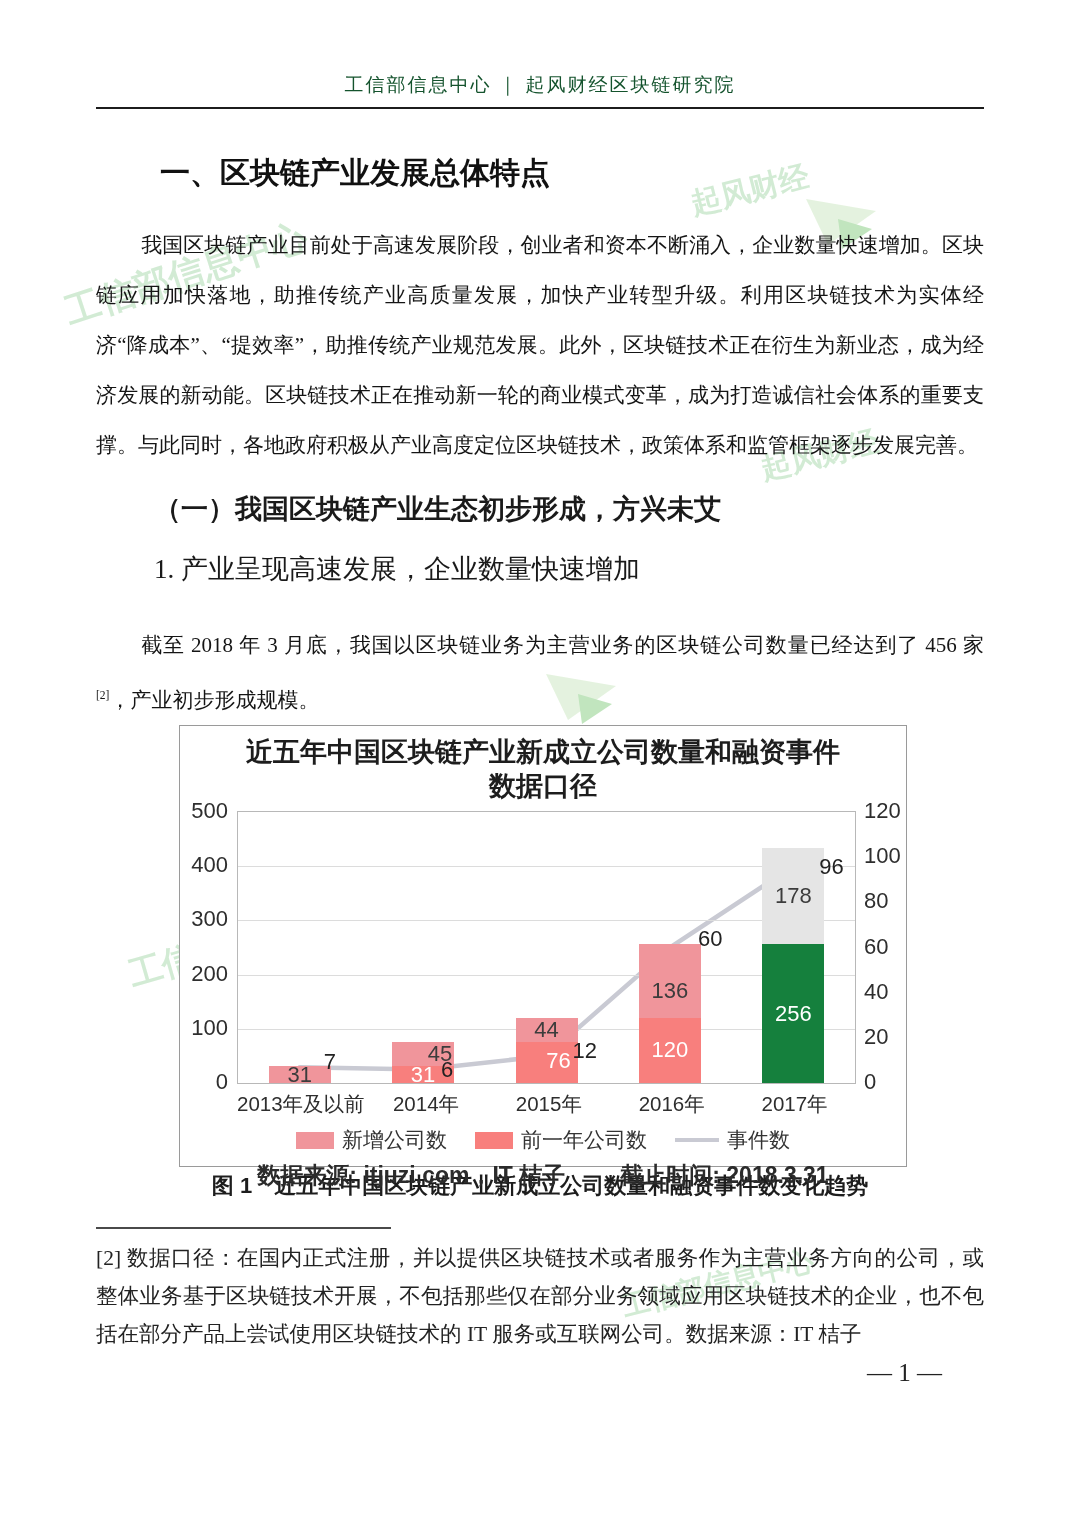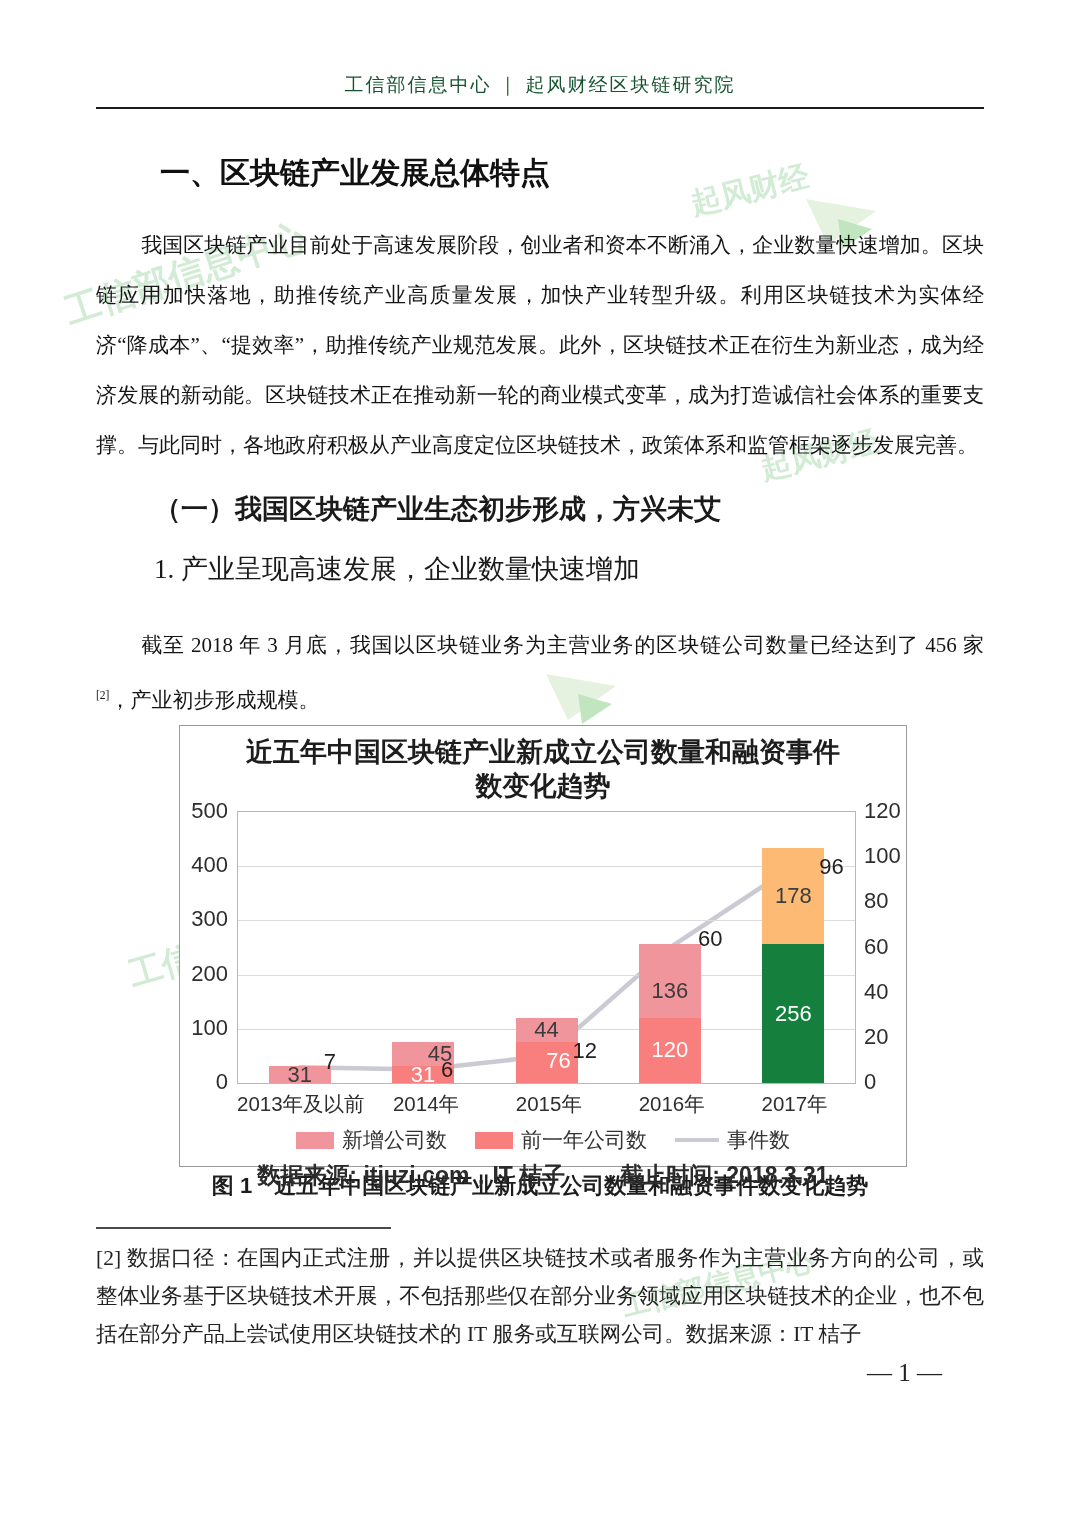--- a/index.html
+++ b/index.html
@@ -119,21 +119,21 @@
     <p class="body-par">我国区块链产业目前处于高速发展阶段，创业者和资本不断涌入，企业数量快速增加。区块链应用加快落地，助推传统产业高质量发展，加快产业转型升级。利用区块链技术为实体经济“降成本”、“提效率”，助推传统产业规范发展。此外，区块链技术正在衍生为新业态，成为经济发展的新动能。区块链技术正在推动新一轮的商业模式变革，成为打造诚信社会体系的重要支撑。与此同时，各地政府积极从产业高度定位区块链技术，政策体系和监管框架逐步发展完善。</p>
 
     <h2 class="sub-title">（一）我国区块链产业生态初步形成，方兴未艾</h2>
     <h3 class="point-title">1. 产业呈现高速发展，企业数量快速增加</h3>
 
     <p class="body-par"><span>截至 2018 年 3 月底，我国以区块链业务为主营业务的区块链公司数量已经达到了 456 家</span><sup class="fn-ref">[2]</sup><span>，产业初步形成规模。</span></p>
 
     <figure class="chart-box">
       <div class="chart-title">
         <div>近五年中国区块链产业新成立公司数量和融资事件</div>
-        <div>数变化趋势</div>
+        <div>数据口径</div>
       </div>
       <div class="plot-row">
         <div class="plot-area" id="plot-area">
           <svg class="line-svg" id="line-svg" viewBox="0 0 617 271" preserveAspectRatio="none">
               <polyline points="61.7,255.19166666666666 185.10000000000002,257.45 308.5,243.9 431.90000000000003,135.5 555.3000000000001,54.19999999999999" fill="none" stroke="#c9cad3" stroke-width="4.5" stroke-linecap="round"></polyline>
             </svg>
         <div class="grid-line" style="top: 216.8px;"></div>
             <div class="grid-line" style="top: 162.6px;"></div>
             <div class="grid-line" style="top: 108.4px;"></div>
             <div class="grid-line" style="top: 54.2px;"></div>
@@ -154,21 +154,21 @@
             </div>
             <div class="bar-seg" style="left: 400.9px; bottom: 0px; width: 62px; height: 65.04px; background: rgb(248, 127, 125);">
               <div class="bar-lbl light" style="top: 19.52px;">120</div>
             </div>
             <div class="bar-seg" style="left: 400.9px; bottom: 65.04px; width: 62px; height: 73.712px; background: rgb(240, 149, 155);">
               <div class="bar-lbl dark" style="top: 34px;">136</div>
             </div>
             <div class="bar-seg" style="left: 524.3px; bottom: 0px; width: 62px; height: 138.752px; background: #15803d;">
               <div class="bar-lbl light" style="top: 56.376px;">256</div>
             </div>
-            <div class="bar-seg" style="left: 524.3px; bottom: 138.752px; width: 62px; height: 96.476px; background: #fdba74;">
+            <div class="bar-seg" style="left: 524.3px; bottom: 138.752px; width: 62px; height: 96.476px; background: #e5e5e5;">
               <div class="bar-lbl dark" style="top: 35.238px;">178</div>
             </div>
             <div class="line-lbl" style="left: 85.7px; top: 237.192px;">7</div>
             <div class="line-lbl" style="left: 203.1px; top: 245.45px;">6</div>
             <div class="line-lbl" style="left: 334.5px; top: 225.9px;">12</div>
             <div class="line-lbl" style="left: 459.9px; top: 113.5px;">60</div>
             <div class="line-lbl" style="left: 581.3px; top: 42.2px;">96</div>
           </div>
         <div id="axis-left" style="position: absolute; left: 0px; top: 0px; bottom: 0px; width: 48px;">
             <div class="axis-label axis-left-lbl" style="top: 258px; left: 0px; width: 48px; text-align: right;">0</div>

